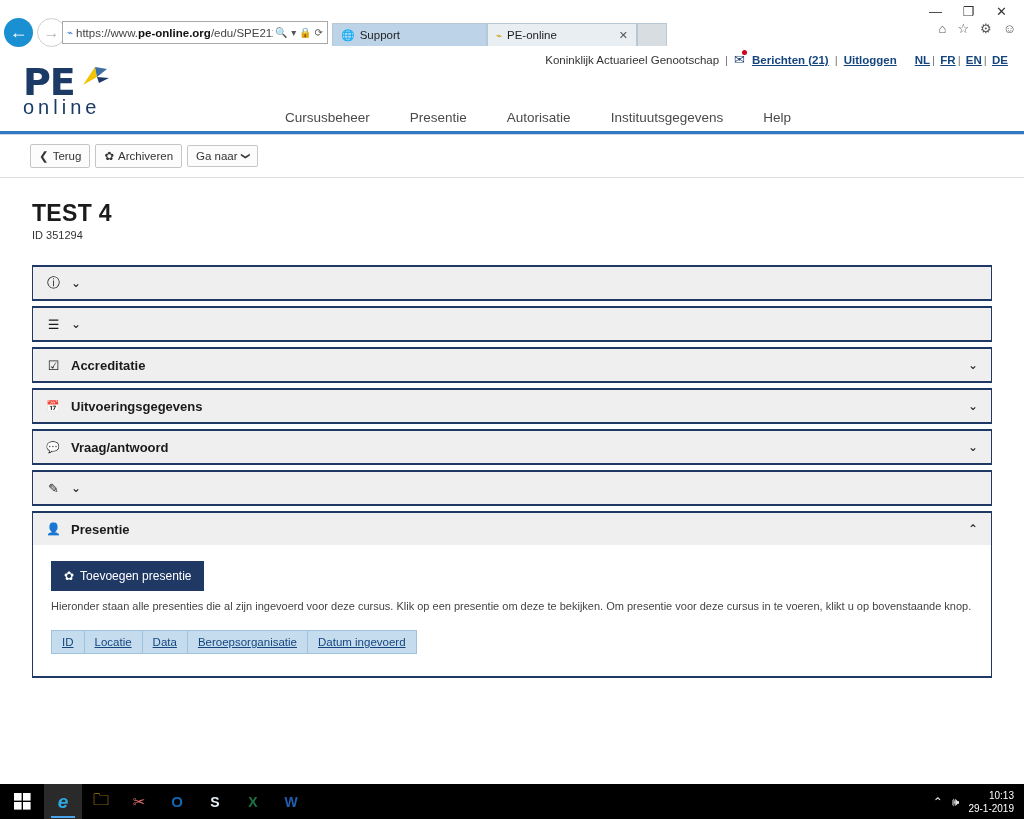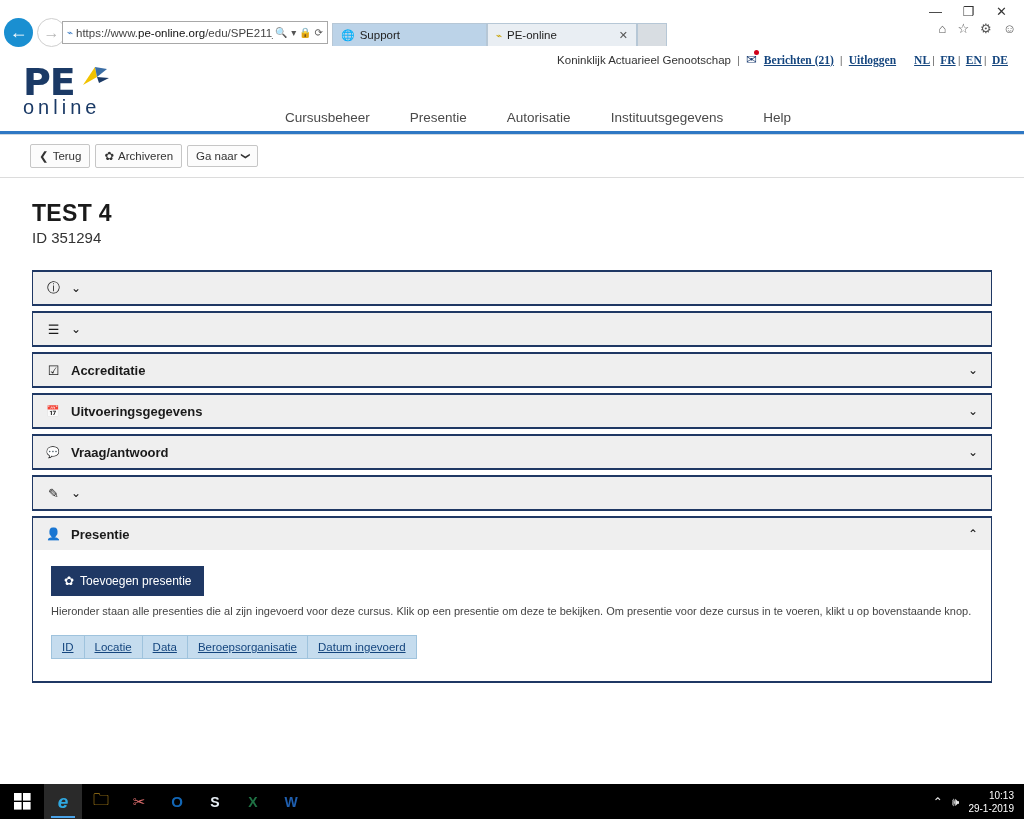--- a/index.html
+++ b/index.html
@@ -28,41 +28,41 @@
   .navbtn.fwd { background: #fff; border: 1px solid #cfcfcf; color: #b8b8b8; font-size: 16px; }
 
   .urlbar {
     position: absolute; top: 21px; left: 62px; width: 266px; height: 23px;
     border: 1px solid #a8a8a8; background: #fff;
     display: flex; align-items: center; padding: 0 4px; gap: 3px;
     font-size: 11.5px; color: #444;
   }
   .urlbar .favicon { color: #3b7cc4; font-size: 10px; }
   .urlbar .url { flex: 1; white-space: nowrap; overflow: hidden; }
-  .urlbar .url b { color: #111; font-weight: normal; }
+  .urlbar .url b { color: #111; font-weight: bold; }
   .urlbar .ic { font-size: 10px; color: #555; }
 
   .tabs { position: absolute; top: 21px; left: 332px; display: flex; align-items: flex-end; height: 25px; }
   .tab {
     height: 23px; display: flex; align-items: center; gap: 5px;
     padding: 0 8px; font-size: 11.5px; color: #222;
     border: 1px solid #b6c7d6; border-bottom: none;
   }
   .tab.inactive { background: #bcd3e8; width: 155px; }
   .tab.active { background: #e9eef3; width: 150px; }
   .tab .close { margin-left: auto; font-size: 11px; color: #555; }
   .tab-stub { width: 30px; height: 23px; background: #d8dde2; border: 1px solid #b6c7d6; border-bottom: none; }
 
   
   .page { background: #fff; }
   .topinfo {
     display: flex; justify-content: flex-end; align-items: center; gap: 6px;
     padding: 6px 14px 0 0; font-size: 11.5px; color: #333;
   }
-  .topinfo a { color: #14457e; text-decoration: underline; font-weight: bold; font-family: Liberation Serif, serif; }
+  .topinfo a { color: #14457e; text-decoration: underline; font-weight: bold; }
   .topinfo .sep { color: #777; }
   .mailwrap { position: relative; display: inline-block; padding-right: 1px; }
   .mailwrap .env { font-size: 13px; color: #1d3f73; }
   .mailwrap .dot { position: absolute; top: -2px; left: 8px; width: 5px; height: 5px; background: #d0021b; border-radius: 50%; }
   .langs { margin-left: 10px; }
   .langs a { margin: 0 2px; }
 
   .brandrow { position: relative; height: 64px; }
   .logo { position: absolute; left: 23px; top: -4px; }
   .logo .pe {
@@ -88,21 +88,21 @@
     border: 1px solid #c6c6c6; background: #fcfcfc; color: #333;
     font-size: 11.5px; padding: 4px 8px; border-radius: 2px;
     display: inline-flex; align-items: center; gap: 4px;
   }
   .btn + .btn { margin-left: 5px; }
   .ganaar { margin-left: auto; }
 
   
   .titlewrap { padding: 22px 0 10px 32px; }
   .ptitle { font-size: 23px; font-weight: bold; color: #1a1a1a; letter-spacing: .3px; }
-  .pid { font-size: 15px; color: #333; margin-top: 2px; }
+  .pid { font-size: 11px; color: #333; margin-top: 2px; }
 
   
   .accordion { margin: 14px 32px 0 32px; }
   .panel { border: 1px solid #1f3864; border-width: 2px 1px; margin-bottom: 5px; }
   .panel-head {
     background: #efefef; height: 32px; display: flex; align-items: center;
     padding: 0 13px; gap: 10px;
   }
   .panel-head .pi { font-size: 13px; color: #1a1a1a; width: 15px; text-align: center; }
   .panel-head .pt { font-size: 13px; font-weight: bold; color: #1a1a1a; flex: 1; }

